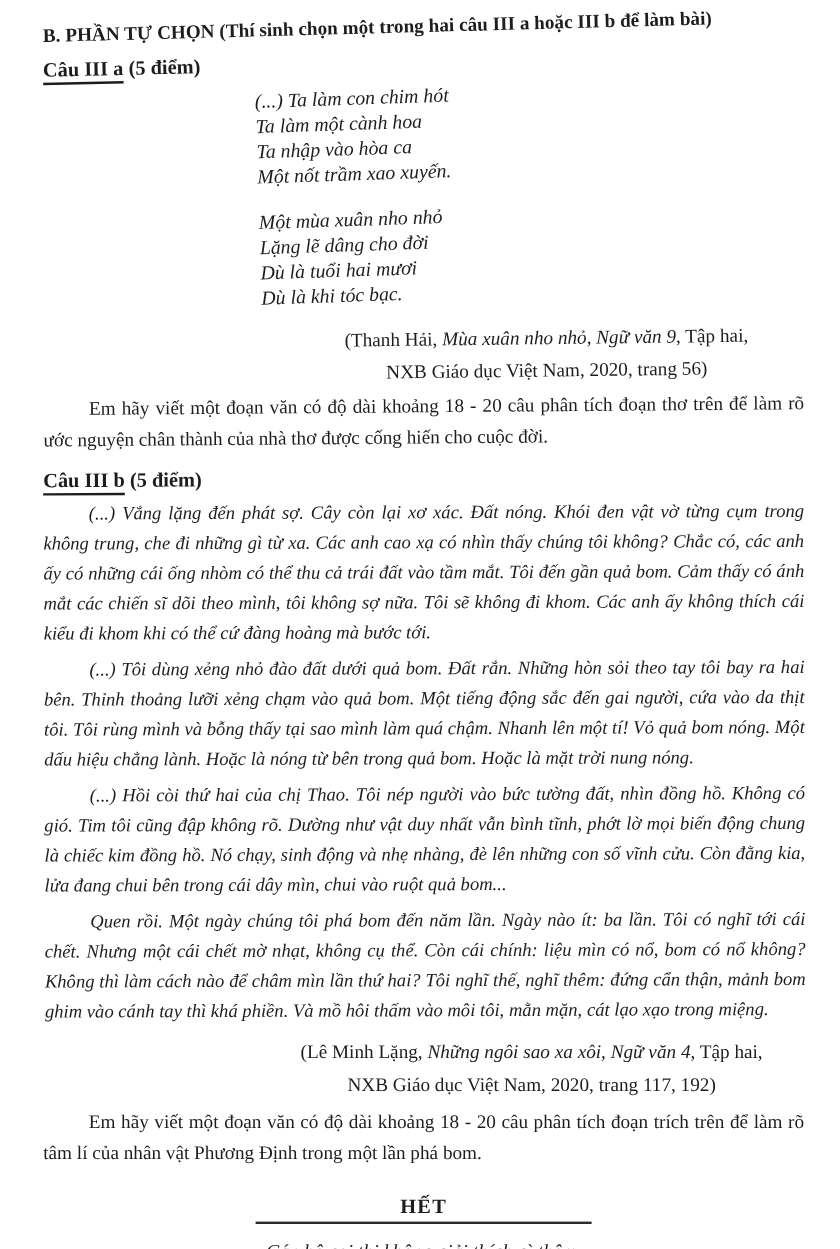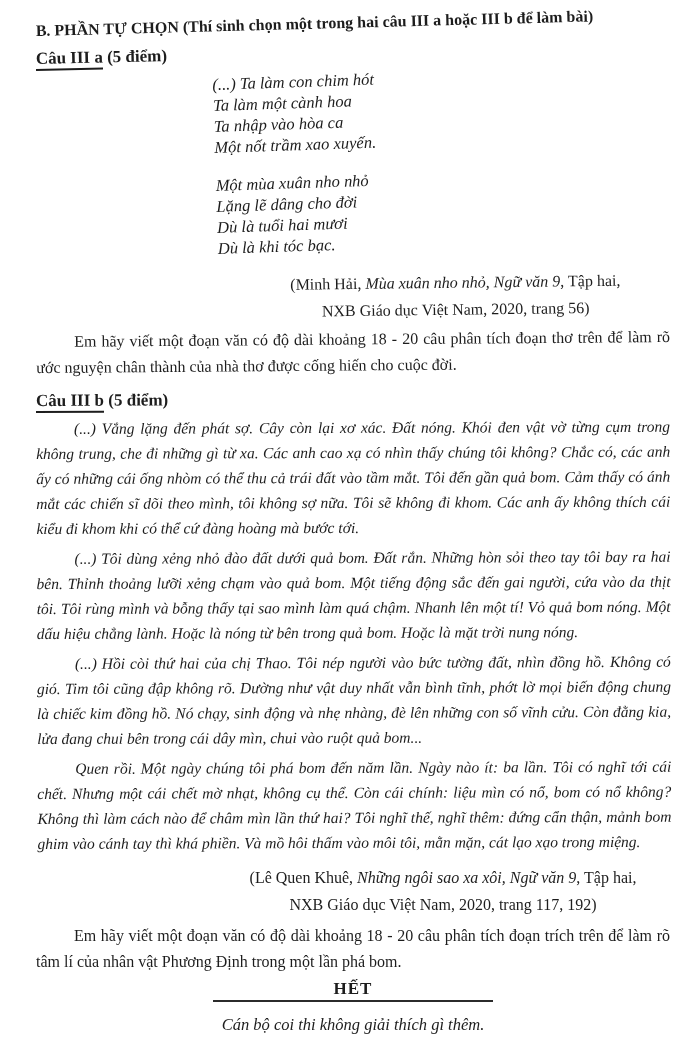--- a/index.html
+++ b/index.html
@@ -60,21 +60,21 @@
     margin: 5px 0 0 0;
     font-style: italic;
     font-size: 15.5px;
     line-height: 25px;
     text-align: justify;
     text-indent: 38px;
   }
 
   .het {
     width: 280px;
-    margin: 2px auto 0;
+    margin: 19px auto 0;
     text-align: center;
     border-bottom: 2px solid #2b2b2b;
     line-height: 23px;
   }
   .het-label { font-weight: bold; font-size: 17px; letter-spacing: 1px; }
 
   .footer-note {
     margin-top: 13px;
     text-align: center;
     font-style: italic;
@@ -103,42 +103,42 @@
     <div class="stanza">
       <div class="poem-line">Một mùa xuân nho nhỏ</div>
       <div class="poem-line">Lặng lẽ dâng cho đời</div>
       <div class="poem-line">Dù là tuổi hai mươi</div>
       <div class="poem-line">Dù là khi tóc bạc.</div>
     </div>
   </div>
 
   <div class="citation cit-a">
     <div class="cit-line">
-      <span>(Minh Hải, </span><span class="it">Mùa xuân nho nhỏ, Ngữ văn 9</span><span>, Tập hai,</span>
+      <span>(Thanh Hải, </span><span class="it">Mùa xuân nho nhỏ, Ngữ văn 9</span><span>, Tập hai,</span>
     </div>
     <div class="cit-line">NXB Giáo dục Việt Nam, 2020, trang 56)</div>
   </div>
 
   <p class="prompt prompt-a">Em hãy viết một đoạn văn có độ dài khoảng 18 - 20 câu phân tích đoạn thơ trên để làm rõ ước nguyện chân thành của nhà thơ được cống hiến cho cuộc đời.</p>
 
   <div class="qtitle qtitle-b">
     <span class="qlabel">Câu III b</span>
     <span class="qpoints">(5 điểm)</span>
   </div>
 
   <div class="excerpt">
     <p>(...) Vắng lặng đến phát sợ. Cây còn lại xơ xác. Đất nóng. Khói đen vật vờ từng cụm trong không trung, che đi những gì từ xa. Các anh cao xạ có nhìn thấy chúng tôi không? Chắc có, các anh ấy có những cái ống nhòm có thể thu cả trái đất vào tầm mắt. Tôi đến gần quả bom. Cảm thấy có ánh mắt các chiến sĩ dõi theo mình, tôi không sợ nữa. Tôi sẽ không đi khom. Các anh ấy không thích cái kiểu đi khom khi có thể cứ đàng hoàng mà bước tới.</p>
     <p>(...) Tôi dùng xẻng nhỏ đào đất dưới quả bom. Đất rắn. Những hòn sỏi theo tay tôi bay ra hai bên. Thỉnh thoảng lưỡi xẻng chạm vào quả bom. Một tiếng động sắc đến gai người, cứa vào da thịt tôi. Tôi rùng mình và bỗng thấy tại sao mình làm quá chậm. Nhanh lên một tí! Vỏ quả bom nóng. Một dấu hiệu chẳng lành. Hoặc là nóng từ bên trong quả bom. Hoặc là mặt trời nung nóng.</p>
     <p>(...) Hồi còi thứ hai của chị Thao. Tôi nép người vào bức tường đất, nhìn đồng hồ. Không có gió. Tim tôi cũng đập không rõ. Dường như vật duy nhất vẫn bình tĩnh, phớt lờ mọi biến động chung là chiếc kim đồng hồ. Nó chạy, sinh động và nhẹ nhàng, đè lên những con số vĩnh cửu. Còn đằng kia, lửa đang chui bên trong cái dây mìn, chui vào ruột quả bom...</p>
     <p>Quen rồi. Một ngày chúng tôi phá bom đến năm lần. Ngày nào ít: ba lần. Tôi có nghĩ tới cái chết. Nhưng một cái chết mờ nhạt, không cụ thể. Còn cái chính: liệu mìn có nổ, bom có nổ không? Không thì làm cách nào để châm mìn lần thứ hai? Tôi nghĩ thế, nghĩ thêm: đứng cẩn thận, mảnh bom ghim vào cánh tay thì khá phiền. Và mồ hôi thấm vào môi tôi, mằn mặn, cát lạo xạo trong miệng.</p>
   </div>
 
   <div class="citation cit-b">
     <div class="cit-line">
-      <span>(Lê Quen Khuê, </span><span class="it">Những ngôi sao xa xôi, Ngữ văn 9</span><span>, Tập hai,</span>
+      <span>(Lê Minh Lặng, </span><span class="it">Những ngôi sao xa xôi, Ngữ văn 4</span><span>, Tập hai,</span>
     </div>
     <div class="cit-line">NXB Giáo dục Việt Nam, 2020, trang 117, 192)</div>
   </div>
 
   <p class="prompt">Em hãy viết một đoạn văn có độ dài khoảng 18 - 20 câu phân tích đoạn trích trên để làm rõ tâm lí của nhân vật Phương Định trong một lần phá bom.</p>
 
   <div class="het">
     <span class="het-label">HẾT</span>
   </div>
 

